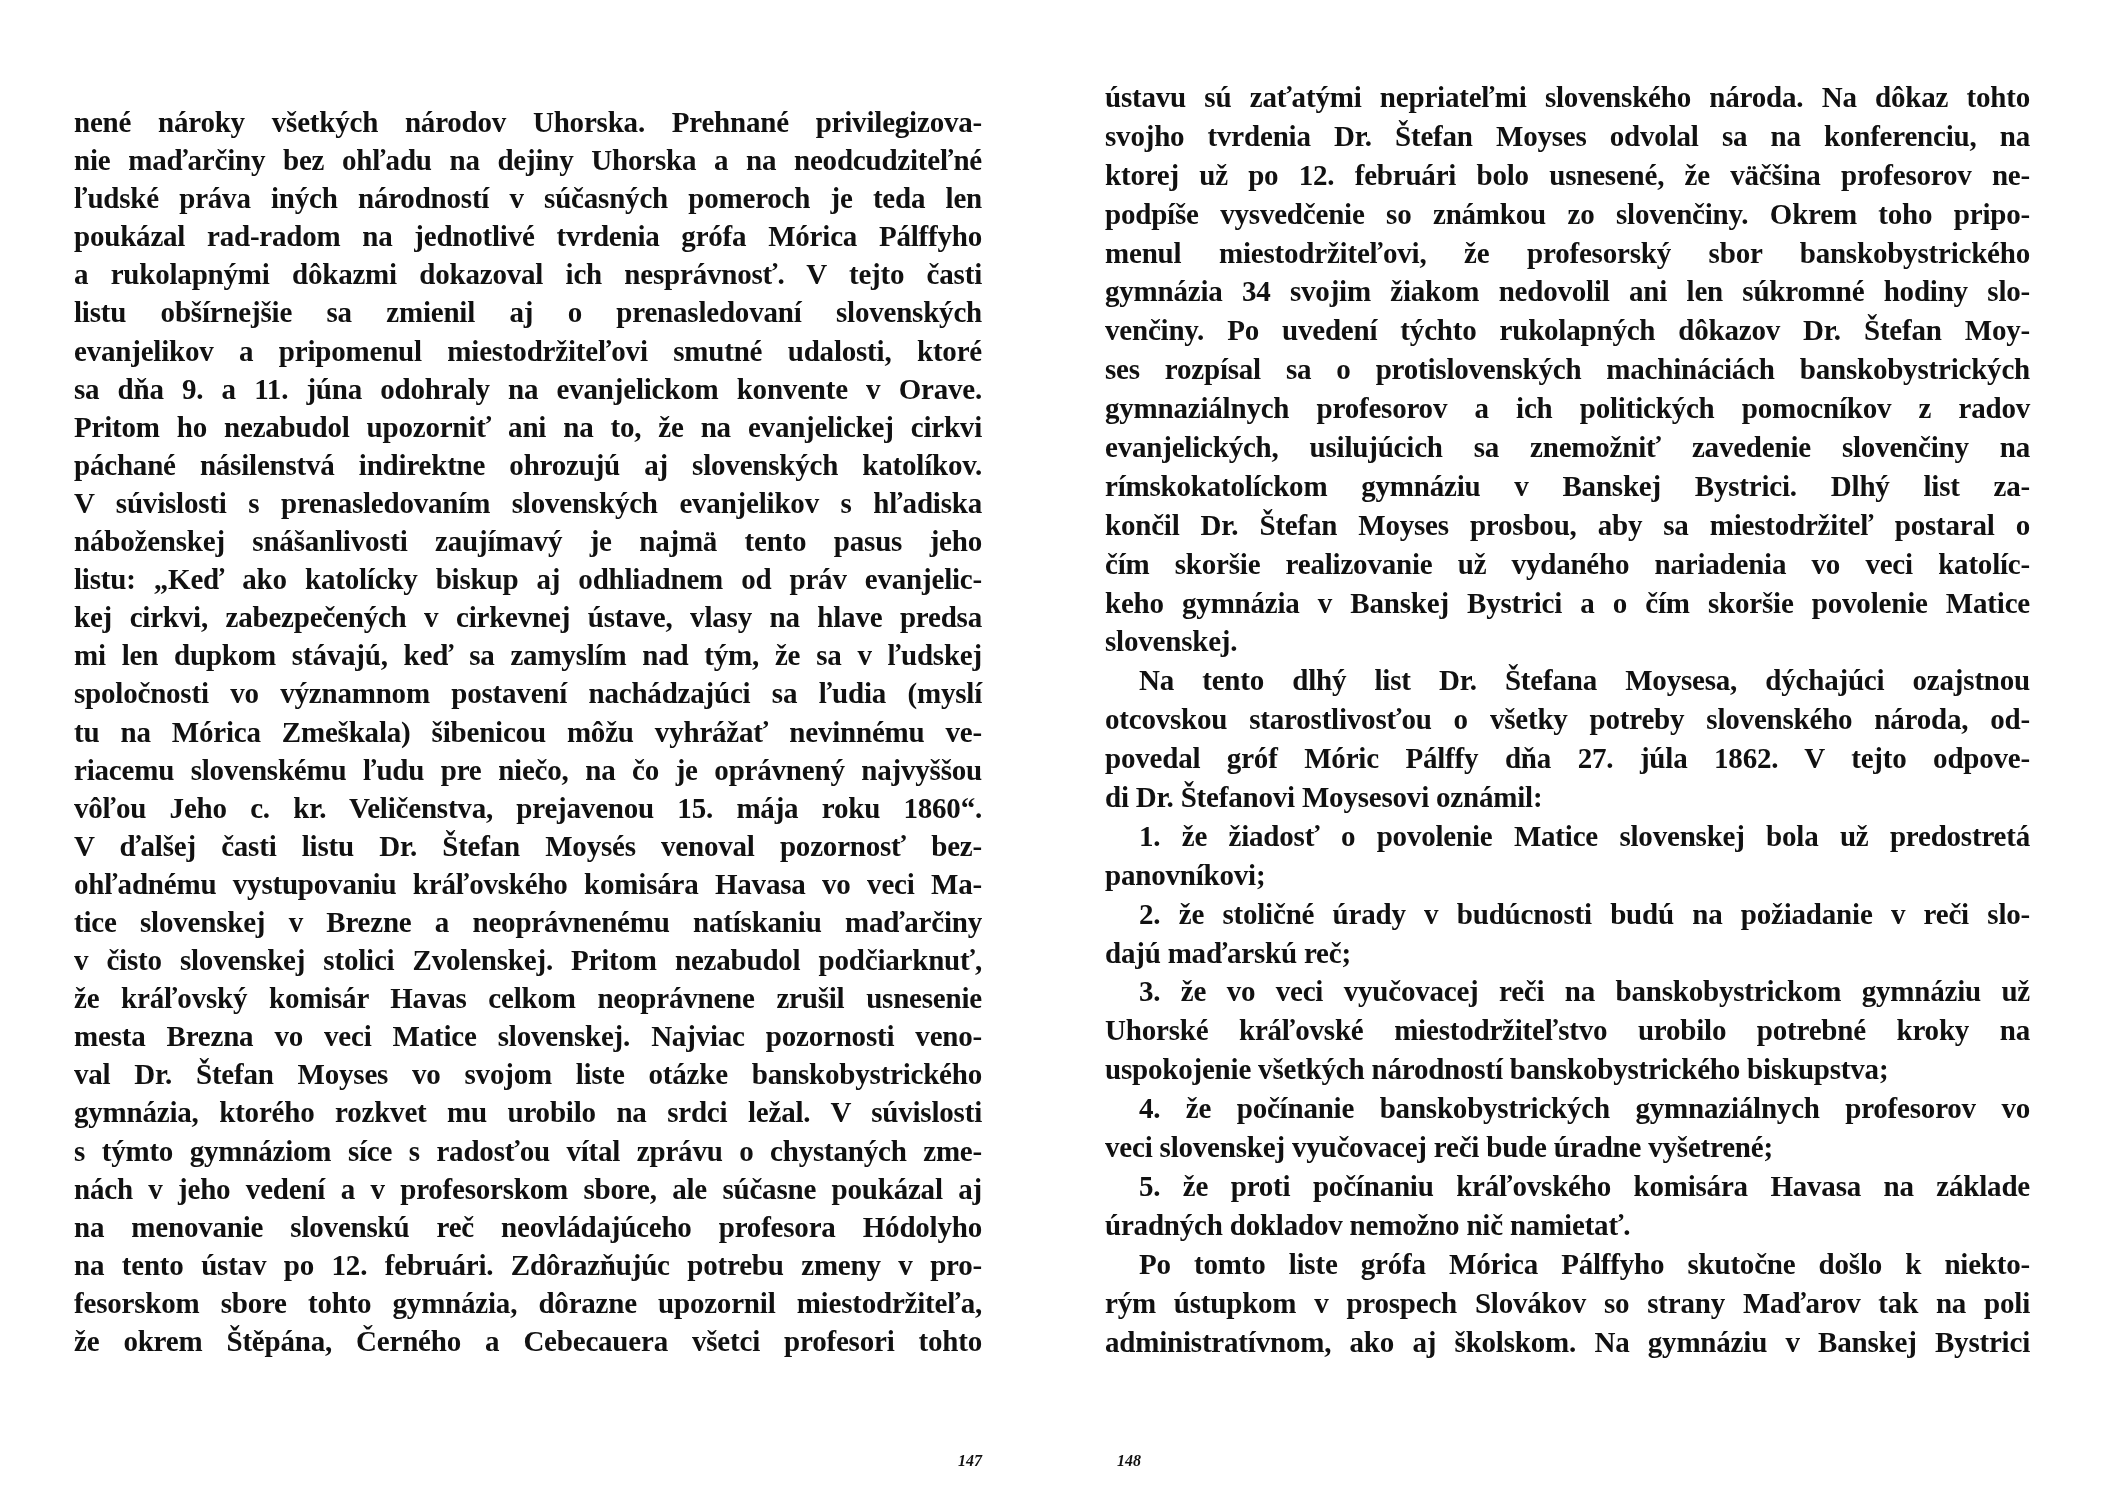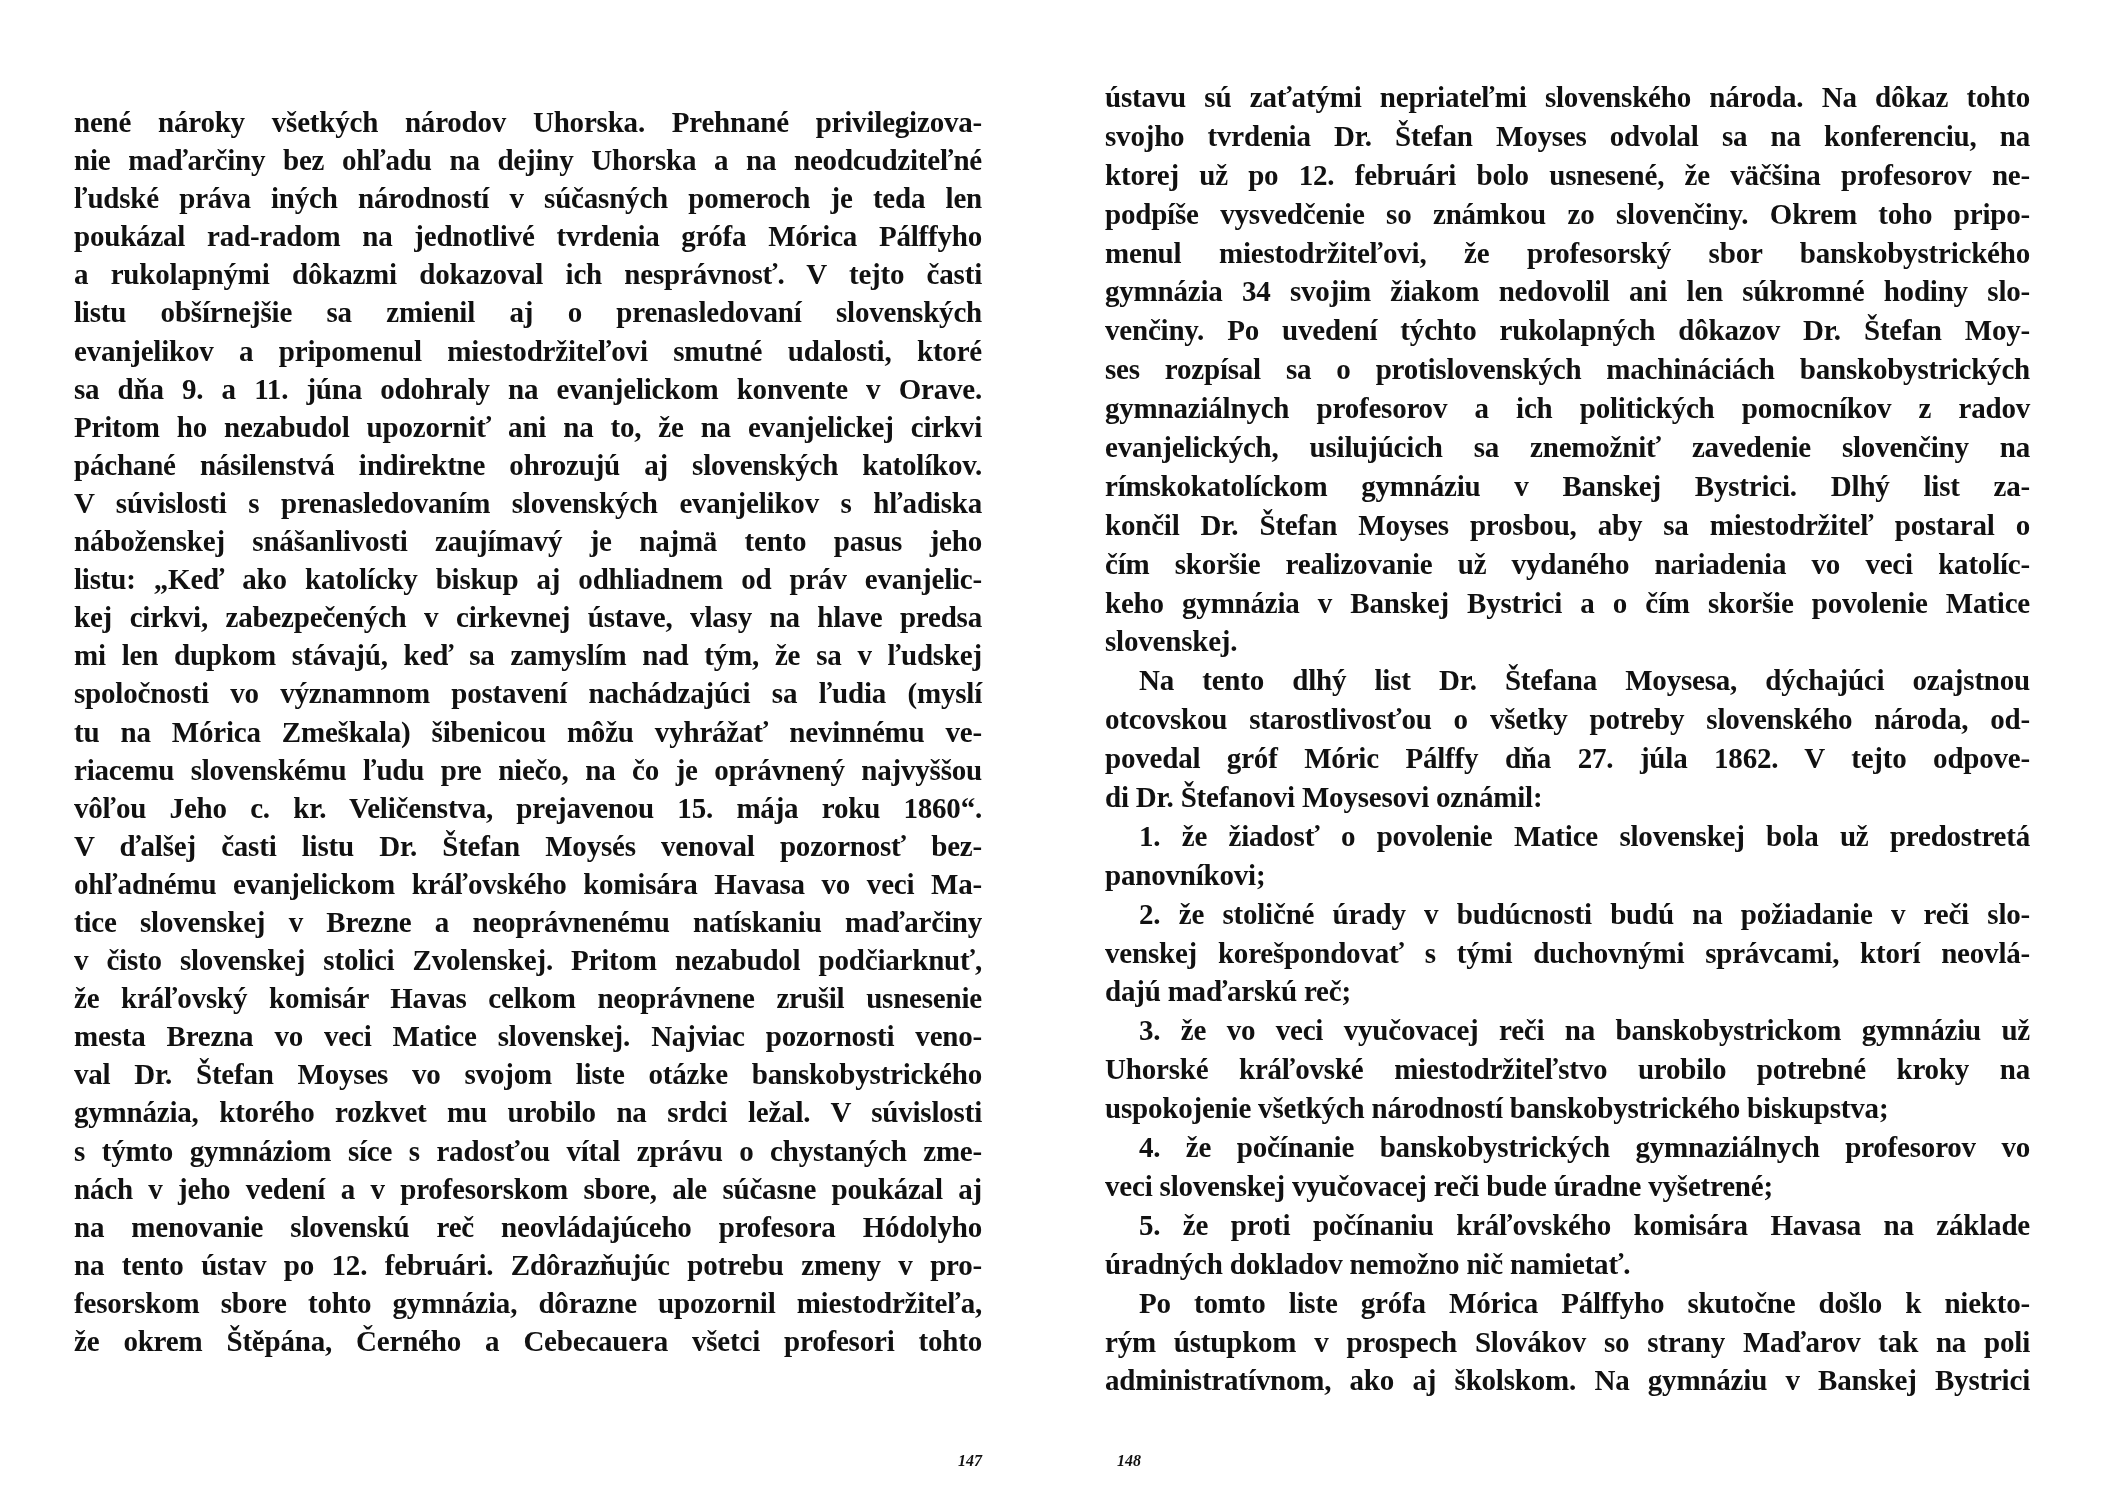--- a/index.html
+++ b/index.html
@@ -81,21 +81,21 @@
       <div class="line">V súvislosti s prenasledovaním slovenských evanjelikov s hľadiska</div>
       <div class="line">náboženskej snášanlivosti zaujímavý je najmä tento pasus jeho</div>
       <div class="line">listu: „Keď ako katolícky biskup aj odhliadnem od práv evanjelic-</div>
       <div class="line">kej cirkvi, zabezpečených v cirkevnej ústave, vlasy na hlave predsa</div>
       <div class="line">mi len dupkom stávajú, keď sa zamyslím nad tým, že sa v ľudskej</div>
       <div class="line">spoločnosti vo významnom postavení nachádzajúci sa ľudia (myslí</div>
       <div class="line">tu na Mórica Zmeškala) šibenicou môžu vyhrážať nevinnému ve-</div>
       <div class="line">riacemu slovenskému ľudu pre niečo, na čo je oprávnený najvyššou</div>
       <div class="line">vôľou Jeho c. kr. Veličenstva, prejavenou 15. mája roku 1860“.</div>
       <div class="line">V ďalšej časti listu Dr. Štefan Moysés venoval pozornosť bez-</div>
-      <div class="line">ohľadnému evanjelickom kráľovského komisára Havasa vo veci Ma-</div>
+      <div class="line">ohľadnému vystupovaniu kráľovského komisára Havasa vo veci Ma-</div>
       <div class="line">tice slovenskej v Brezne a neoprávnenému natískaniu maďarčiny</div>
       <div class="line">v čisto slovenskej stolici Zvolenskej. Pritom nezabudol podčiarknuť,</div>
       <div class="line">že kráľovský komisár Havas celkom neoprávnene zrušil usnesenie</div>
       <div class="line">mesta Brezna vo veci Matice slovenskej. Najviac pozornosti veno-</div>
       <div class="line">val Dr. Štefan Moyses vo svojom liste otázke banskobystrického</div>
       <div class="line">gymnázia, ktorého rozkvet mu urobilo na srdci ležal. V súvislosti</div>
       <div class="line">s týmto gymnáziom síce s radosťou vítal zprávu o chystaných zme-</div>
       <div class="line">nách v jeho vedení a v profesorskom sbore, ale súčasne poukázal aj</div>
       <div class="line">na menovanie slovenskú reč neovládajúceho profesora Hódolyho</div>
       <div class="line">na tento ústav po 12. februári. Zdôrazňujúc potrebu zmeny v pro-</div>
@@ -122,21 +122,20 @@
       <div class="line">čím skoršie realizovanie už vydaného nariadenia vo veci katolíc-</div>
       <div class="line">keho gymnázia v Banskej Bystrici a o čím skoršie povolenie Matice</div>
       <div class="line last">slovenskej.</div>
       <div class="line indent">Na tento dlhý list Dr. Štefana Moysesa, dýchajúci ozajstnou</div>
       <div class="line">otcovskou starostlivosťou o všetky potreby slovenského národa, od-</div>
       <div class="line">povedal gróf Móric Pálffy dňa 27. júla 1862. V tejto odpove-</div>
       <div class="line last">di Dr. Štefanovi Moysesovi oznámil:</div>
       <div class="line indent">1. že žiadosť o povolenie Matice slovenskej bola už predostretá</div>
       <div class="line last">panovníkovi;</div>
       <div class="line indent">2. že stoličné úrady v budúcnosti budú na požiadanie v reči slo-</div>
-      <div class="line">venskej korešpondovať s tými duchovnými správcami, ktorí neovlá-</div>
       <div class="line last">dajú maďarskú reč;</div>
       <div class="line indent">3. že vo veci vyučovacej reči na banskobystrickom gymnáziu už</div>
       <div class="line">Uhorské kráľovské miestodržiteľstvo urobilo potrebné kroky na</div>
       <div class="line last">uspokojenie všetkých národností banskobystrického biskupstva;</div>
       <div class="line indent">4. že počínanie banskobystrických gymnaziálnych profesorov vo</div>
       <div class="line last">veci slovenskej vyučovacej reči bude úradne vyšetrené;</div>
       <div class="line indent">5. že proti počínaniu kráľovského komisára Havasa na základe</div>
       <div class="line last">úradných dokladov nemožno nič namietať.</div>
       <div class="line indent">Po tomto liste grófa Mórica Pálffyho skutočne došlo k niekto-</div>
       <div class="line">rým ústupkom v prospech Slovákov so strany Maďarov tak na poli</div>

